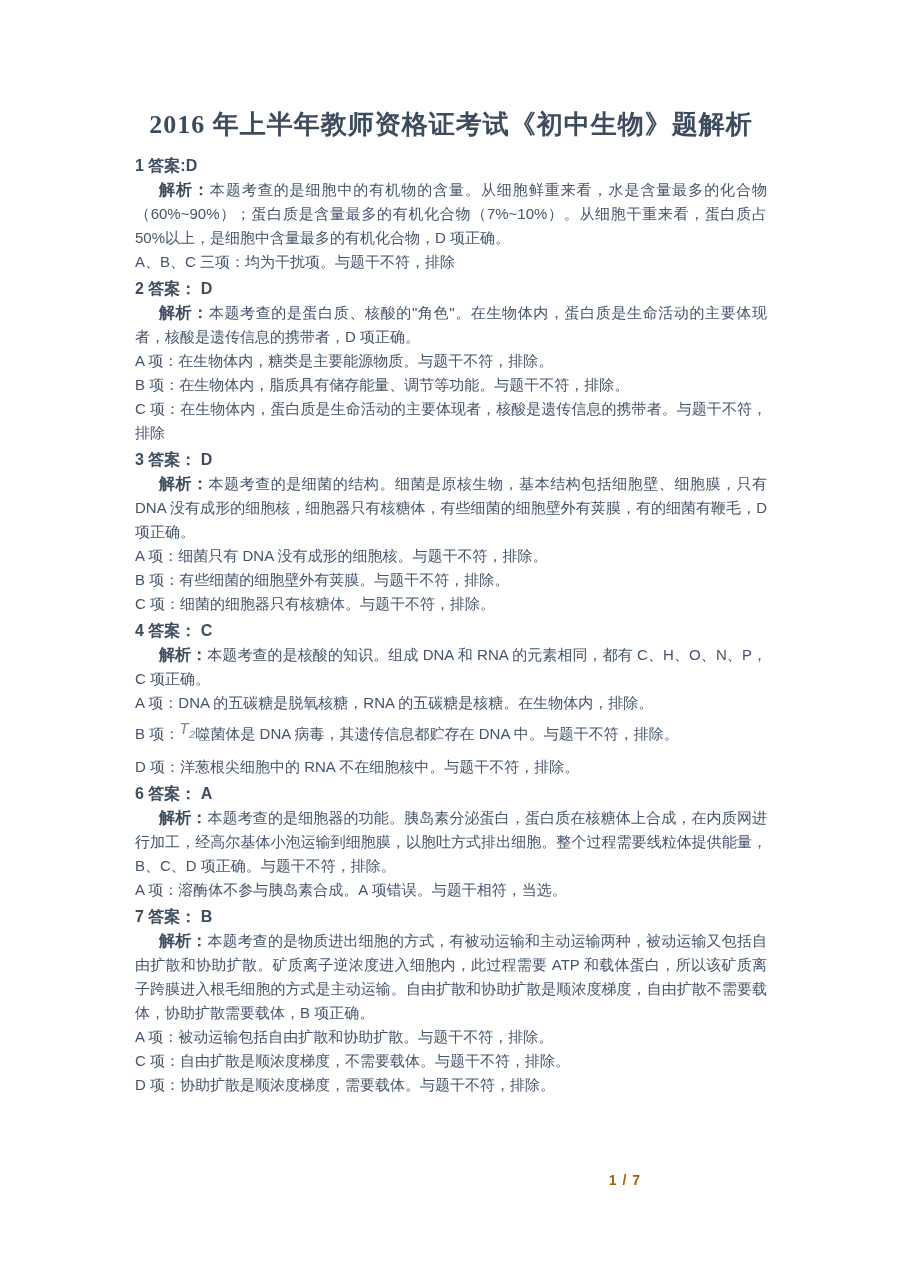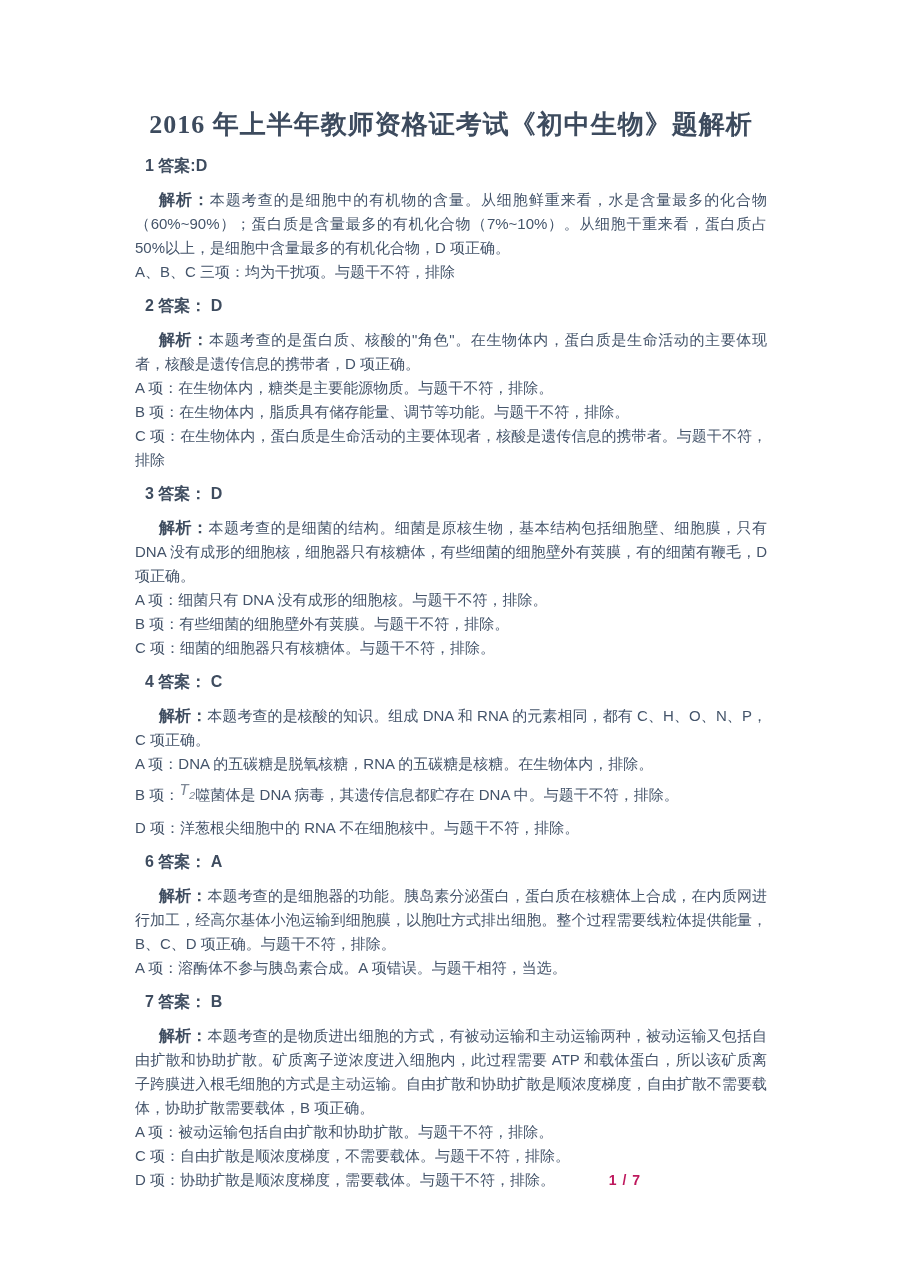--- a/index.html
+++ b/index.html
@@ -24,21 +24,21 @@
     font-weight: bold;
     font-size: 26px;
     line-height: 34px;
     color: #3D4B5E;
     text-align: center;
     letter-spacing: 1px;
     white-space: nowrap;
   }
   .section { margin-top: 3px; }
   .sec-header {
-    margin: 10px;
+    margin: 0;
     font-weight: bold;
     font-size: 16px;
     line-height: 24px;
     color: #3E4C5F;
   }
   .para {
     margin: 0;
     font-size: 15px;
     line-height: 24px;
     text-align: justify;
@@ -60,21 +60,21 @@
     top: -5px;
     line-height: 16px;
   }
   .formula sub { font-size: 11px; font-style: italic; }
   .page-number {
     position: absolute;
     top: 1172px;
     right: 135px;
     font-size: 14px;
     font-weight: bold;
-    color: #be185d;
+    color: #a16207;
     letter-spacing: 1px;
   }
   .watermark {
     position: absolute;
     left: 718px;
     top: 1200px;
     display: flex;
     align-items: flex-start;
   }
   .logo-mark { position: relative; width: 54px; height: 58px; }

